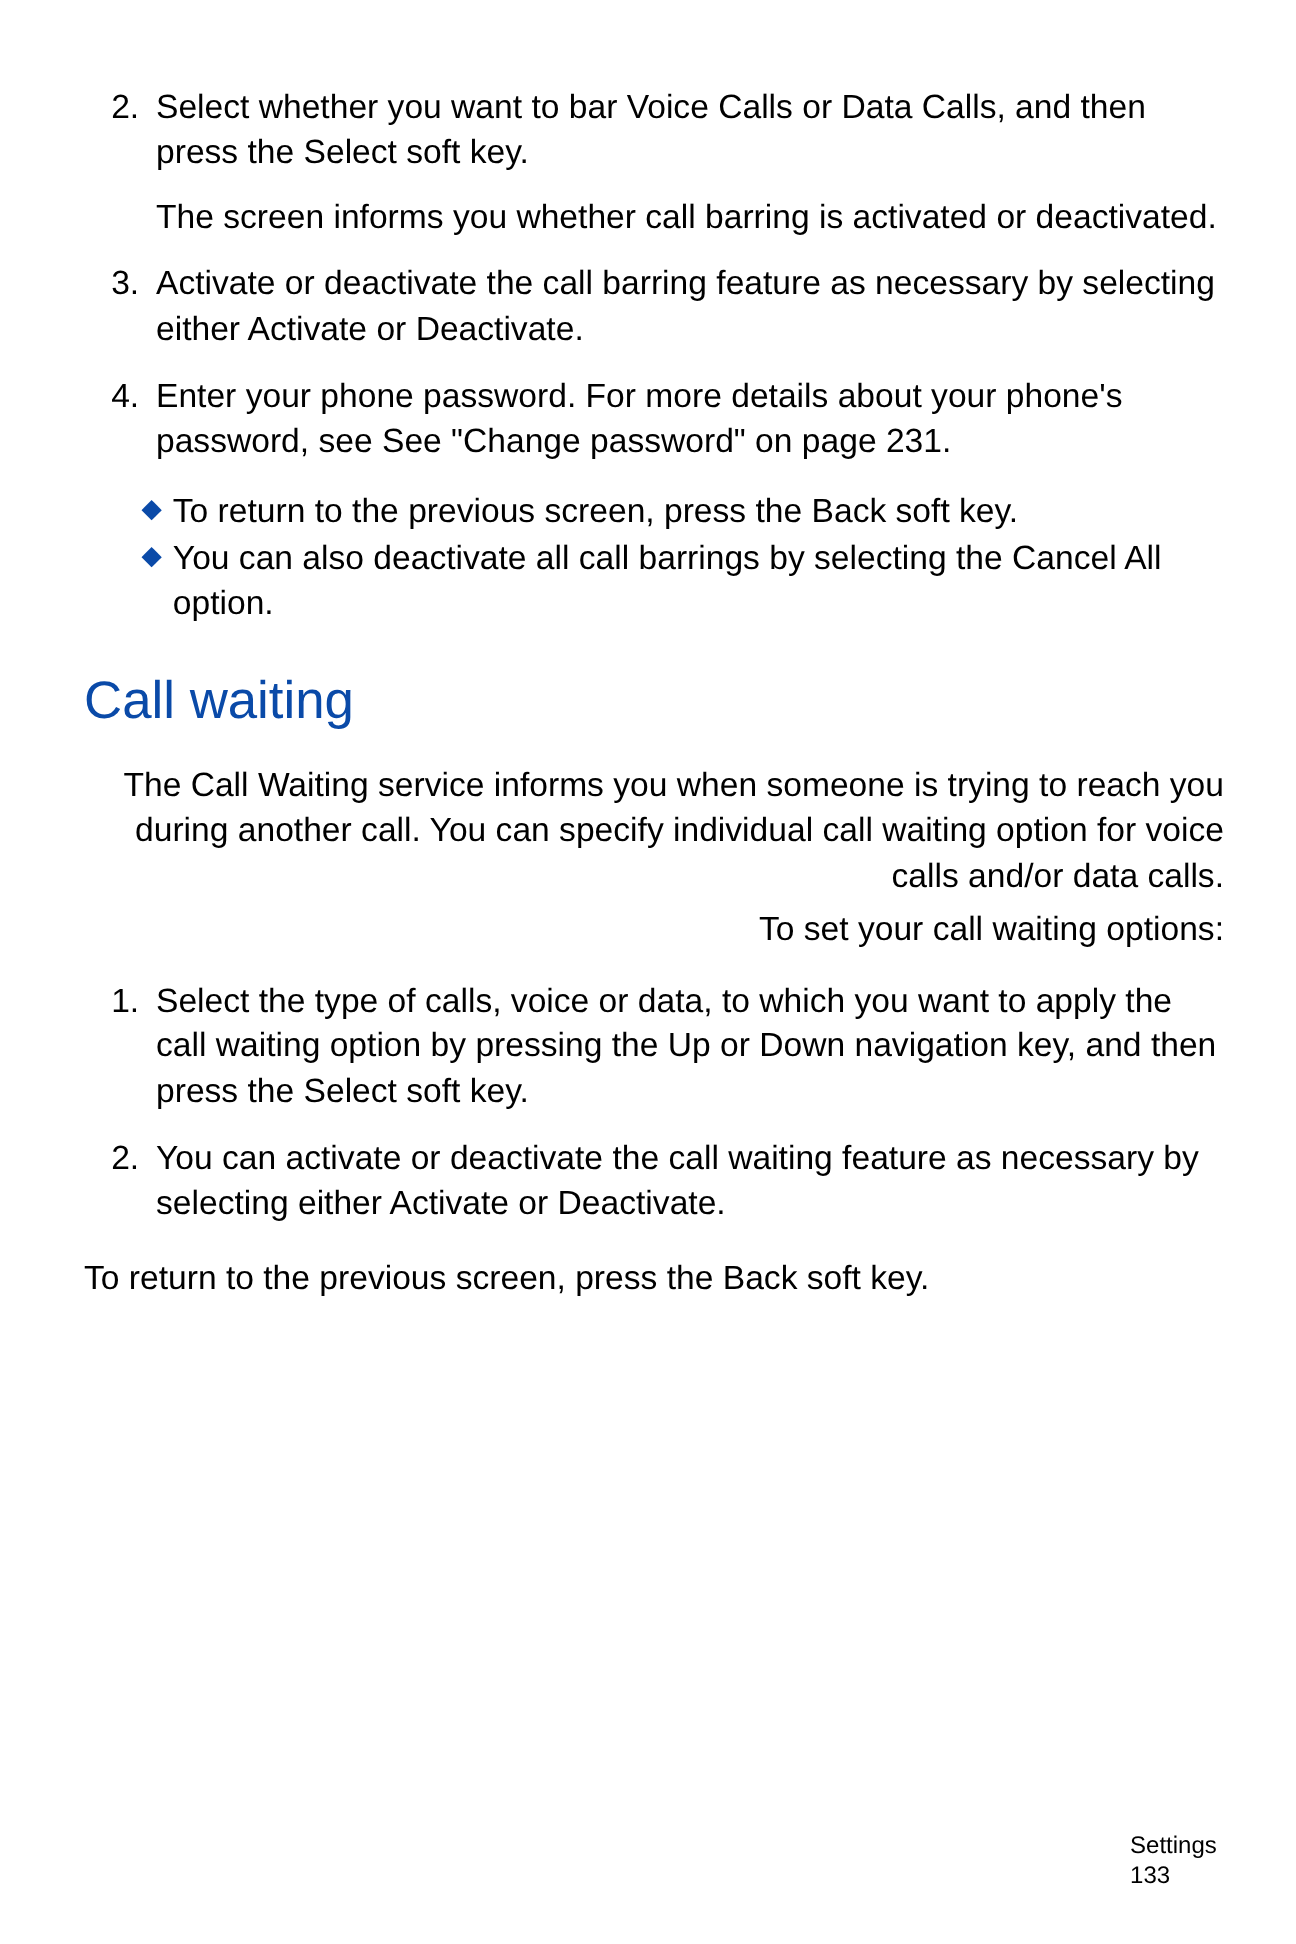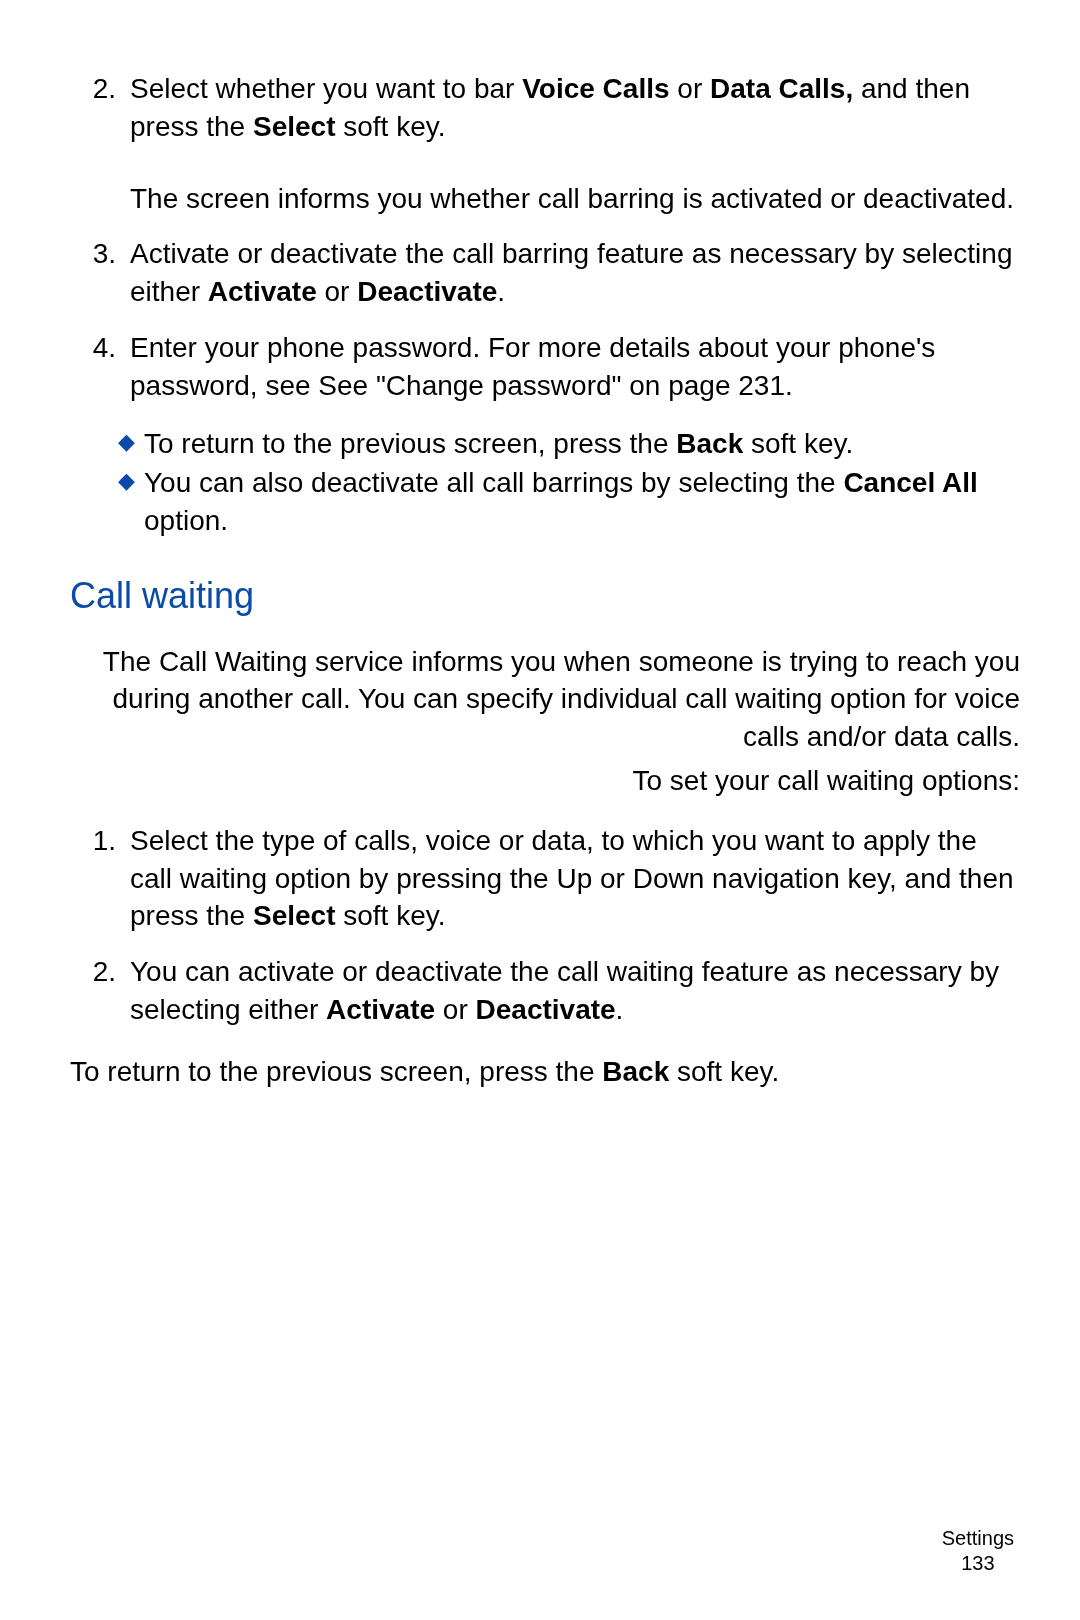--- a/index.html
+++ b/index.html
@@ -27,21 +27,21 @@
   .num-col {
     width: 46px;
     flex: none;
     text-align: right;
     padding-right: 14px;
   }
   .text-col {
     flex: 1;
   }
   .sub-para {
-    margin-top: 34px;
+    margin-top: 16px;
   }
   .bullet-list {
     margin-top: 20px;
     margin-bottom: 26px;
   }
   .bullet-line {
     display: flex;
     padding-left: 48px;
     margin-bottom: 2px;
   }
@@ -49,42 +49,42 @@
     color: #0a4aa8;
     font-size: 22px;
     flex: none;
     width: 26px;
     line-height: 1.5;
   }
   .bullet-text { flex: 1; }
   h2.section-heading {
     color: #0a4aa8;
     font-weight: normal;
-    font-size: 36px;
+    font-size: 44px;
     margin: 32px 0 22px 0;
   }
   .body-para {
     margin: 0 0 6px 0;
     text-align: right;
   }
   .ordered-wrap {
     margin-top: 22px;
   }
   .closing-para {
     margin-top: 24px;
   }
   .footer {
     position: absolute;
     bottom: 44px;
     right: 66px;
-    text-align: center;
+    text-align: left;
     font-size: 20px;
     line-height: 1.25;
   }
-  b { font-weight: bold; }
+  b { font-weight: normal; }
 </style>
 </head>
 <body>
 
 <div class="page">
 
   <div id="top-steps">
       <div class="ordered-block">
         <div class="num-col">2.</div>
         <div class="text-col">Select whether you want to bar <b>Voice Calls</b> or <b>Data Calls,</b> and then press the <b>Select</b> soft key.<div class="sub-para">The screen informs you whether call barring is activated or deactivated.</div></div>

